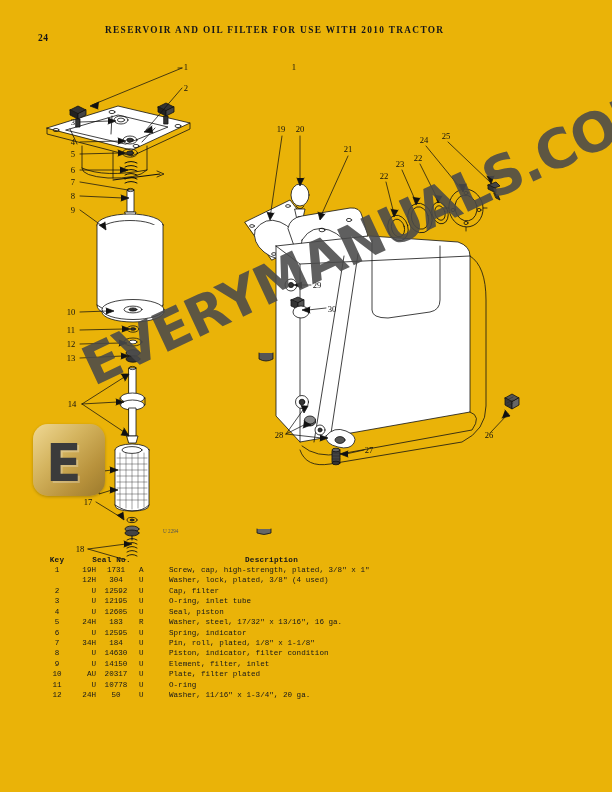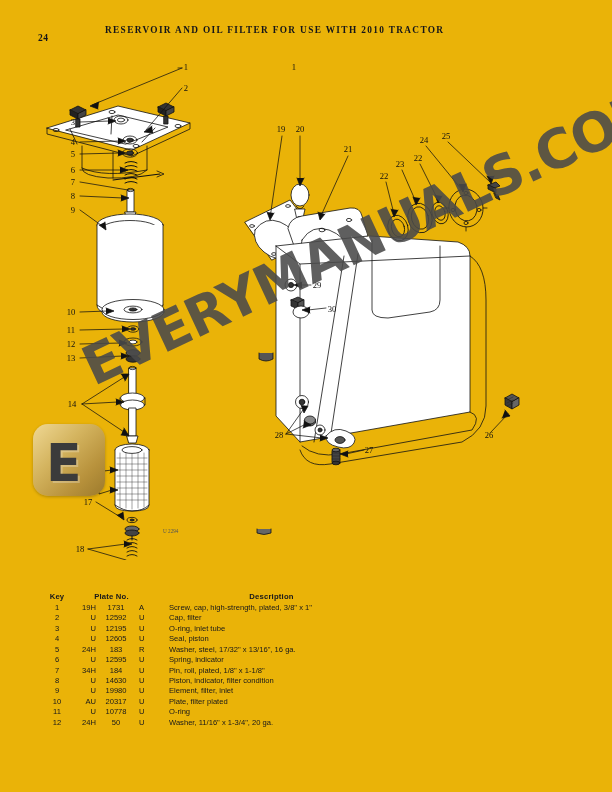--- a/index.html
+++ b/index.html
@@ -101,23 +101,23 @@
     font-weight: bold;
     color: #3b3b3b;
     line-height: 66px;
     text-shadow: 2px 2px 0 rgba(255,255,255,0.25);
   }
 
   
   .parts-table {
     position: absolute;
     left: 44px;
-    top: 592px;
+    top: 556px;
     width: 330px;
-    font-family: Liberation Sans, sans-serif;
+    font-family: Liberation Mono, monospace;
     font-size: 7.6px;
     color: #16171b;
   }
   .parts-table table {
     border-collapse: collapse;
     width: 100%;
   }
   .parts-table th {
     font-weight: bold;
     font-size: 7.7px;
@@ -541,33 +541,40 @@
 
   <div class="logo-badge">
     <div class="glyph">E</div>
   </div>
 
   <div class="parts-table">
     <table>
       <thead>
         <tr>
           <th class="th-key">Key</th>
-          <th class="th-part" colspan="3">Plate No.</th>
+          <th class="th-part" colspan="3">Seal No.</th>
           <th class="th-desc">Description</th>
         </tr>
       </thead>
       <tbody id="parts-body">
           <tr>
             <td class="col-key">1</td>
             <td class="col-pfx">19H</td>
             <td class="col-num">1731</td>
             <td class="col-sfx">A</td>
             <td class="col-desc">Screw, cap, high-strength, plated, 3/8" x 1"</td>
           </tr>
           <tr>
+            <td class="col-key"></td>
+            <td class="col-pfx">12H</td>
+            <td class="col-num">304</td>
+            <td class="col-sfx">U</td>
+            <td class="col-desc">Washer, lock, plated, 3/8" (4 used)</td>
+          </tr>
+          <tr>
             <td class="col-key">2</td>
             <td class="col-pfx">U</td>
             <td class="col-num">12592</td>
             <td class="col-sfx">U</td>
             <td class="col-desc">Cap, filter</td>
           </tr>
           <tr>
             <td class="col-key">3</td>
             <td class="col-pfx">U</td>
             <td class="col-num">12195</td>
@@ -605,21 +612,21 @@
           <tr>
             <td class="col-key">8</td>
             <td class="col-pfx">U</td>
             <td class="col-num">14630</td>
             <td class="col-sfx">U</td>
             <td class="col-desc">Piston, indicator, filter condition</td>
           </tr>
           <tr>
             <td class="col-key">9</td>
             <td class="col-pfx">U</td>
-            <td class="col-num">19980</td>
+            <td class="col-num">14150</td>
             <td class="col-sfx">U</td>
             <td class="col-desc">Element, filter, inlet</td>
           </tr>
           <tr>
             <td class="col-key">10</td>
             <td class="col-pfx">AU</td>
             <td class="col-num">20317</td>
             <td class="col-sfx">U</td>
             <td class="col-desc">Plate, filter plated</td>
           </tr>

